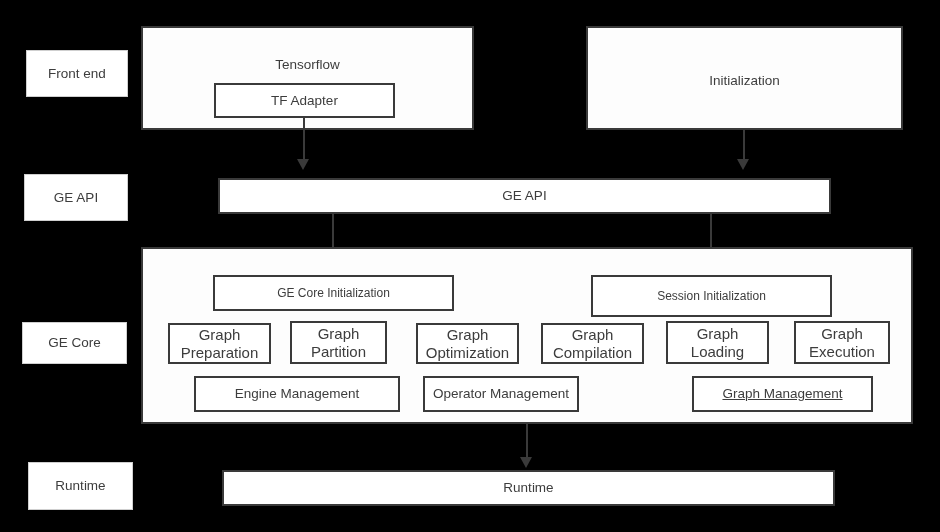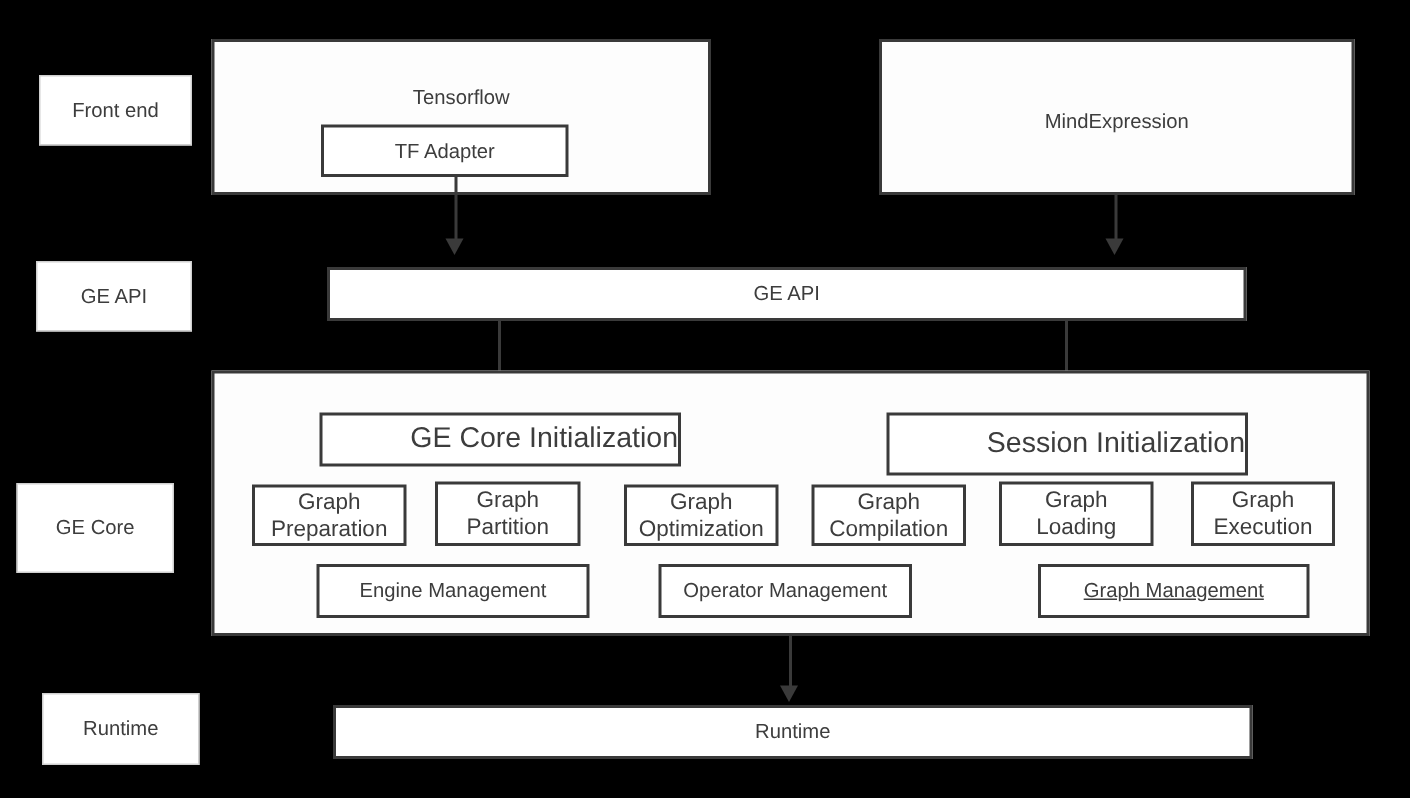--- a/index.html
+++ b/index.html
@@ -45,21 +45,21 @@
     position: absolute;
     left: 0;
     right: 0;
     text-align: center;
     color: #3d3d3d;
     font-size: 13.5px;
   }
   .wide-bar { font-size: 13.5px; }
   .unit { font-size: 15px; }
   .mgmt { font-size: 13.5px; }
-  .init { font-size: 19px; justify-content: flex-end; }
+  .init { font-size: 12px; }
 
   
   .conn {
     position: absolute;
     background: #3a3a3a;
   }
   .vline { width: 2px; }
   .arrowhead {
     position: absolute;
     width: 0;
@@ -75,37 +75,37 @@
 <div id="canvas">
 
   <div class="box lane-label" style="left:26px; top:50px; width:102px; height:47px;">
     <span>Front end</span>
   </div>
 
   <div class="box lane-label" style="left:24px; top:174px; width:104px; height:47px;">
     <span>GE API</span>
   </div>
 
-  <div class="box lane-label" style="left:11px; top:322px; width:105px; height:60px;">
+  <div class="box lane-label" style="left:22px; top:322px; width:105px; height:42px;">
     <span>GE Core</span>
   </div>
 
   <div class="box lane-label" style="left:28px; top:462px; width:105px; height:48px;">
     <span>Runtime</span>
   </div>
 
   <div class="box group" style="left:141px; top:26px; width:333px; height:104px;">
     <div class="grp-title" style="top:29px;">Tensorflow</div>
-    <div class="box unit" style="left:71px; top:55px; width:165px; height:35px; font-size:13.5px;text-align:center;">
+    <div class="box unit" style="left:71px; top:55px; width:181px; height:35px; font-size:13.5px;text-align:center;">
       <span>TF Adapter</span>
     </div>
   </div>
 
   <div class="box group" style="left:586px; top:26px; width:317px; height:104px;">
-    <div class="grp-title" style="top:45px;">MindExpression</div>
+    <div class="grp-title" style="top:45px;">Initialization</div>
   </div>
 
   <div class="conn vline" style="left:303px; top:116px; height:44px;"></div>
   <div class="arrowhead" style="left:297px; top:159px;"></div>
 
   <div class="conn vline" style="left:743px; top:130px; height:30px;"></div>
   <div class="arrowhead" style="left:737px; top:159px;"></div>
 
   <div class="box wide-bar" style="left:218px; top:178px; width:613px; height:36px;">
     <span>GE API</span>
@@ -147,24 +147,24 @@
     <div class="box unit" style="left:523px; top:72px; width:103px; height:43px;">
       <span>Graph
 Loading</span>
     </div>
     <div class="box unit" style="left:651px; top:72px; width:96px; height:43px;">
       <span>Graph
 Execution</span>
     </div>
 
     
-    <div class="box mgmt" style="left:51px; top:127px; width:182px; height:36px;margin-left:17px;">
+    <div class="box mgmt" style="left:51px; top:127px; width:206px; height:36px;">
       <span>Engine Management</span>
     </div>
-    <div class="box mgmt" style="left:296px; top:127px; width:169px; height:36px;">
+    <div class="box mgmt" style="left:280px; top:127px; width:156px; height:36px;">
       <span>Operator Management</span>
     </div>
     <div class="box mgmt" style="left:549px; top:127px; width:181px; height:36px;text-decoration:underline;">
       <span>Graph Management</span>
     </div>
   </div>
 
   <div class="conn vline" style="left:526px; top:424px; height:34px;"></div>
   <div class="arrowhead" style="left:520px; top:457px;"></div>
 

